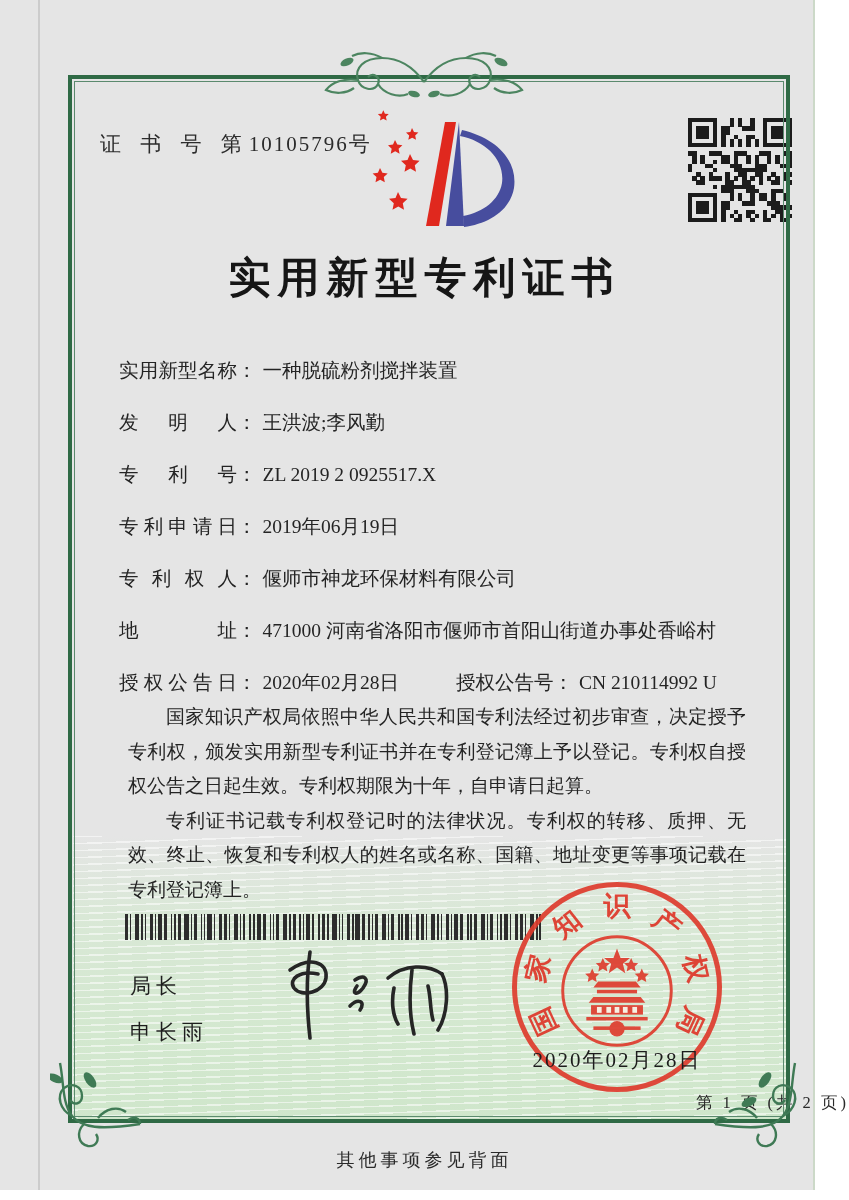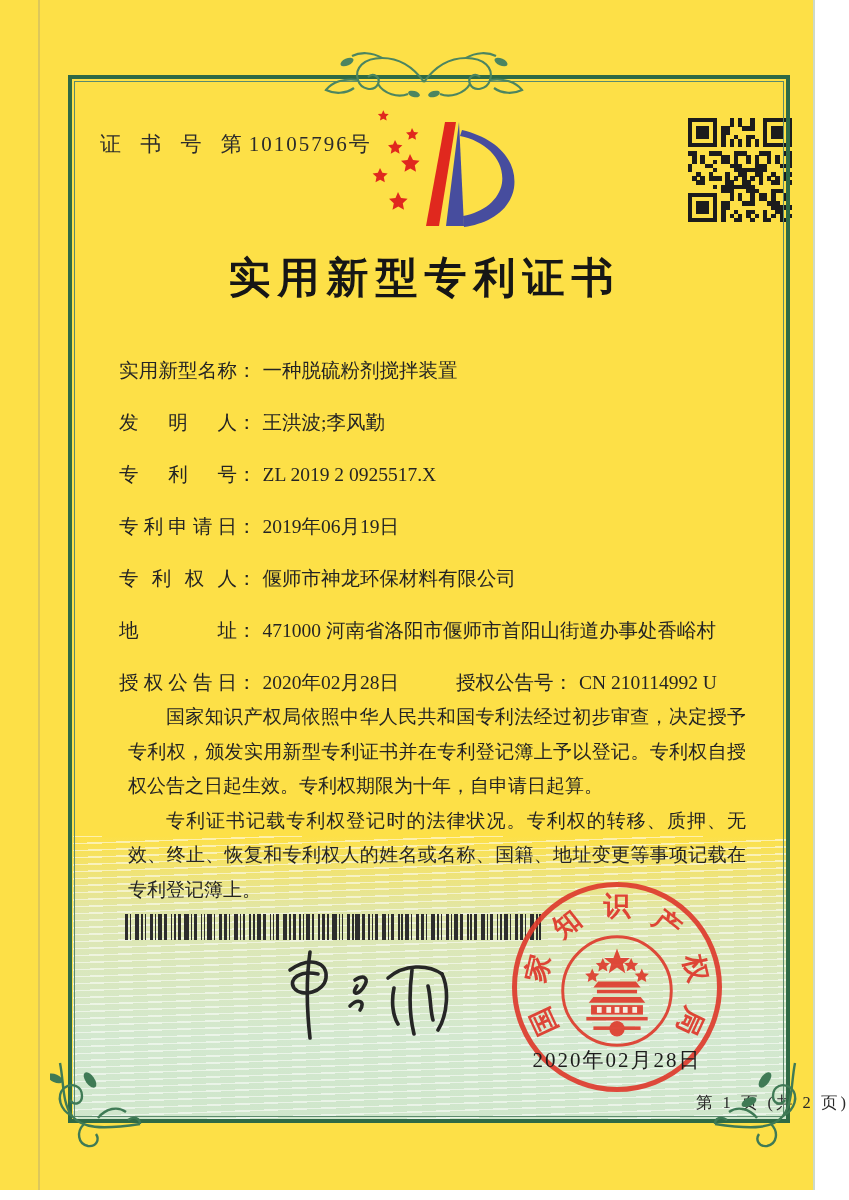--- a/index.html
+++ b/index.html
@@ -1,20 +1,20 @@
 <!DOCTYPE html>
 <html><head>
 <meta charset="utf-8">
 <style>
   * { margin:0; padding:0; box-sizing:border-box; }
   html,body { background:#ffffff; }
   body { font-family:"Liberation Serif","DejaVu Serif",serif; }
   .page {
     position:relative; width:849px; height:1200px;
-    background:#fde047; overflow:hidden;
+    background:#e5e5e5; overflow:hidden;
   }
   
   .scan-edge-right { position:absolute; right:0; top:0; width:36px; height:1200px;
     background:#ffffff; border-left:2px solid #ccd9c8; }
   .scan-edge-left { position:absolute; left:38px; top:0; width:2px; height:1200px;
     background:rgba(140,140,140,.28); }
   .scan-edge-bottom { position:absolute; left:0; top:1190px; width:849px; height:10px; background:#fff; }
 
   
   .green-zone {
@@ -529,20 +529,24 @@
         <div class="b" style="left: 378.5px; width: 4.35px;"></div>
         <div class="b" style="left: 384.75px; width: 1.45px;"></div>
         <div class="b" style="left: 390px; width: 2.9px;"></div>
         <div class="b" style="left: 394.8px; width: 2.9px;"></div>
         <div class="b" style="left: 399.6px; width: 1.45px;"></div>
         <div class="b" style="left: 404.85px; width: 4.35px;"></div>
         <div class="b" style="left: 411.1px; width: 1.45px;"></div>
         <div class="b" style="left: 414.45px; width: 1.45px;"></div>
       </div>
 
+    <div class="director">
+      <span>局长</span>
+      <span class="name">申长雨</span>
+    </div>
 
     <div class="signature">
       <svg width="215" height="110" viewBox="0 0 215 110" fill="none" stroke="#262626" stroke-width="3.6" stroke-linecap="round">
         <path d="M58,12 C54,40 55,72 58,98"></path>
         <path d="M38,30 C58,16 76,22 74,38 C72,52 50,58 42,48 C36,39 48,30 66,34"></path>
         <path d="M103,40 C112,34 118,38 111,48 C105,56 99,54 105,46"></path>
         <path d="M98,66 C106,58 114,61 108,70"></path>
         <path d="M136,38 C152,24 176,24 190,34"></path>
         <path d="M160,30 C157,54 158,78 162,94"></path>
         <path d="M142,48 C139,62 141,76 146,84"></path>
@@ -581,20 +585,21 @@
         <span class="seal-char" style="transform: translate(-50%, -50%) rotate(-76.6667deg) translateY(-81px);">家</span>
         <span class="seal-char" style="transform: translate(-50%, -50%) rotate(-38.3333deg) translateY(-81px);">知</span>
         <span class="seal-char" style="transform: translate(-50%, -50%) rotate(0deg) translateY(-81px);">识</span>
         <span class="seal-char" style="transform: translate(-50%, -50%) rotate(38.3333deg) translateY(-81px);">产</span>
         <span class="seal-char" style="transform: translate(-50%, -50%) rotate(76.6667deg) translateY(-81px);">权</span>
         <span class="seal-char" style="transform: translate(-50%, -50%) rotate(115deg) translateY(-81px);">局</span>
       </div>
 
     <div class="page-num">第 1 页 (共 2 页)</div>
 
+    <div class="back-note">其他事项参见背面</div>
 
   </div>
 
   <div class="frame">
     <div class="frame-inner"></div>
   </div>
 
   <div class="ornament-top">
     <svg width="300" height="58" viewBox="0 0 300 58" fill="none" stroke="#4c8560" stroke-width="2.2">
       <path d="M150,34 C140,20 126,10 108,10 C90,10 80,20 84,32 C87,42 100,44 104,36 C107,29 99,24 94,29"></path>

